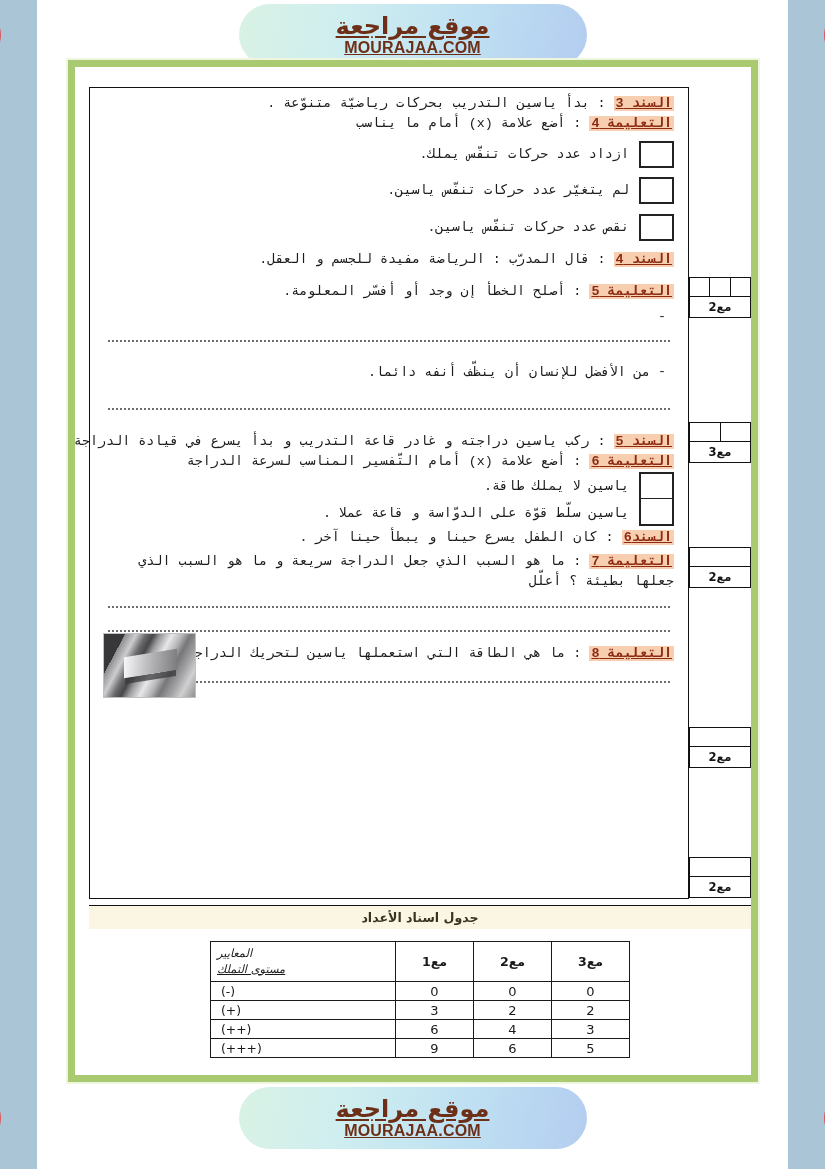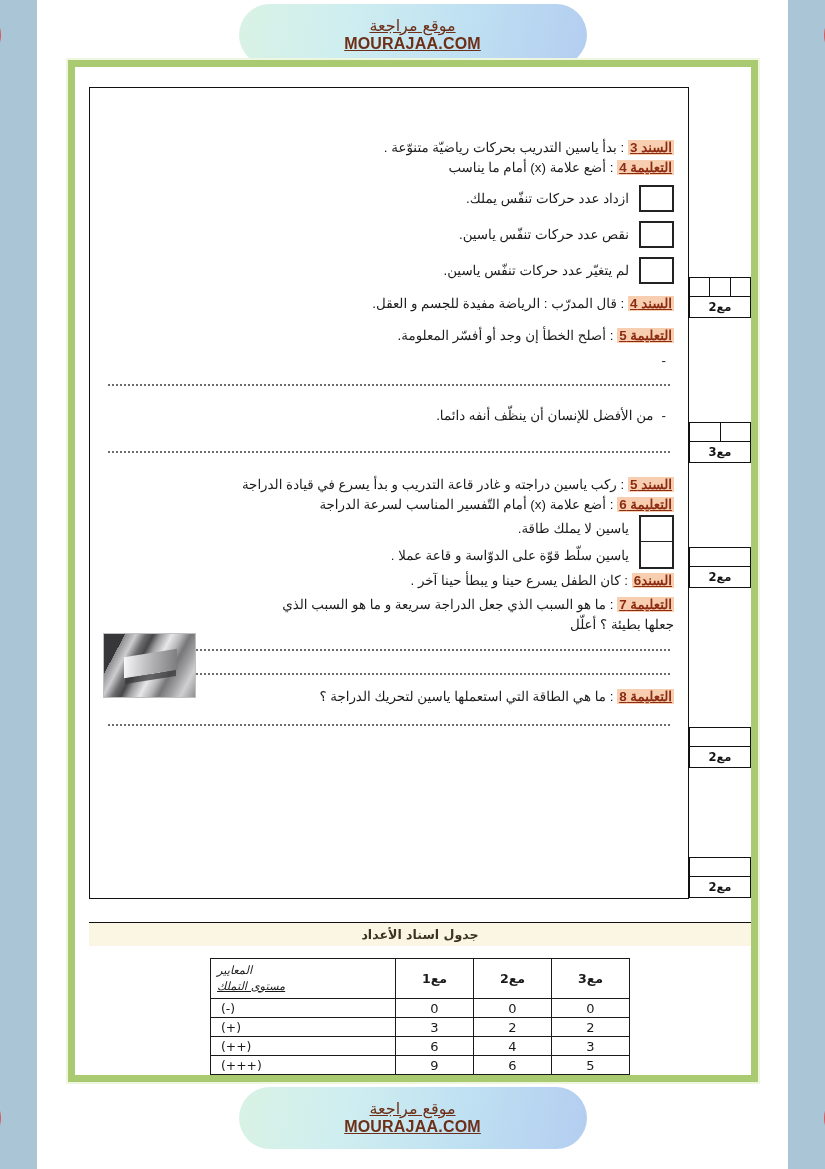--- a/index.html
+++ b/index.html
@@ -48,22 +48,22 @@
     height: 62px;
     border-radius: 31px;
     background: linear-gradient(100deg,#d9f2e4 0%, #cfeef0 30%, #bfe0f2 65%, #b3cdf0 100%);
     display: flex;
     flex-direction: column;
     align-items: center;
     justify-content: center;
   }
   .banner-line1 {
     font-family: "DejaVu Sans", sans-serif;
-    font-size: 16px;
-    font-weight: normal;
+    font-size: 24px;
+    font-weight: bold;
     color: #6d2f17;
     text-decoration: underline;
     line-height: 1.05;
   }
   .banner-line2 {
     font-family: "Liberation Sans", sans-serif;
     font-size: 16px;
     font-weight: bold;
     color: #6d2f17;
     text-decoration: underline;
@@ -118,23 +118,22 @@
     height: 812px;
   }
 
   
   .content {
     position: absolute;
     inset: 0;
     padding: 6px 14px 0 14px;
     direction: rtl;
     text-align: right;
-    font-family: Liberation Sans, sans-serif;
+    font-family: Liberation Mono, monospace;
     color: #1c1c1c;
-    margin-top: 44px;
   }
 
   .line {
     font-size: 13.4px;
     line-height: 1.52;
     white-space: nowrap;
   }
 
   .tag {
     background: #f7cfb0;
@@ -246,21 +245,20 @@
     height: 24px;
     background: #fbf6e4;
     border-top: 1.3px solid #111;
     display: flex;
     align-items: center;
     justify-content: center;
     font-size: 12.6px;
     font-weight: bold;
     color: #3a3323;
     direction: rtl;
-    margin-top: 17px;
   }
   .marks-wrap {
     display: flex;
     justify-content: center;
     padding-top: 12px;
   }
   table.marks {
     border-collapse: collapse;
     direction: rtl;
     font-family: "DejaVu Sans", sans-serif;
@@ -323,27 +321,27 @@
         <div class="line">
           <span class="tag">التعليمة 4</span><span> : أضع علامة (x) أمام ما يناسب</span>
         </div>
 
         <div style="height:6px"></div>
 
         <div class="cbrow" style="margin-bottom:9px">
           <span class="checkbox"></span>
           <span class="cbtext">ازداد عدد حركات تنفّس يملك.</span>
         </div>
+        <div class="cbrow" style="margin-bottom:10px">
+          <span class="checkbox"></span>
+          <span class="cbtext">لم يتغيّر عدد حركات تنفّس ياسين.</span>
+        </div>
         <div class="cbrow" style="margin-bottom:9px">
           <span class="checkbox"></span>
           <span class="cbtext">نقص عدد حركات تنفّس ياسين.</span>
-        </div>
-        <div class="cbrow" style="margin-bottom:10px">
-          <span class="checkbox"></span>
-          <span class="cbtext">لم يتغيّر عدد حركات تنفّس ياسين.</span>
         </div>
 
         <div class="line" style="margin-top:8px">
           <span class="tag">السند 4</span><span> : قال المدرّب : الرياضة مفيدة للجسم و العقل.</span>
         </div>
 
         <div style="height:12px"></div>
 
         <div class="line">
           <span class="tag">التعليمة 5</span><span> : أصلح الخطأ إن وجد أو أفسّر المعلومة.</span>

